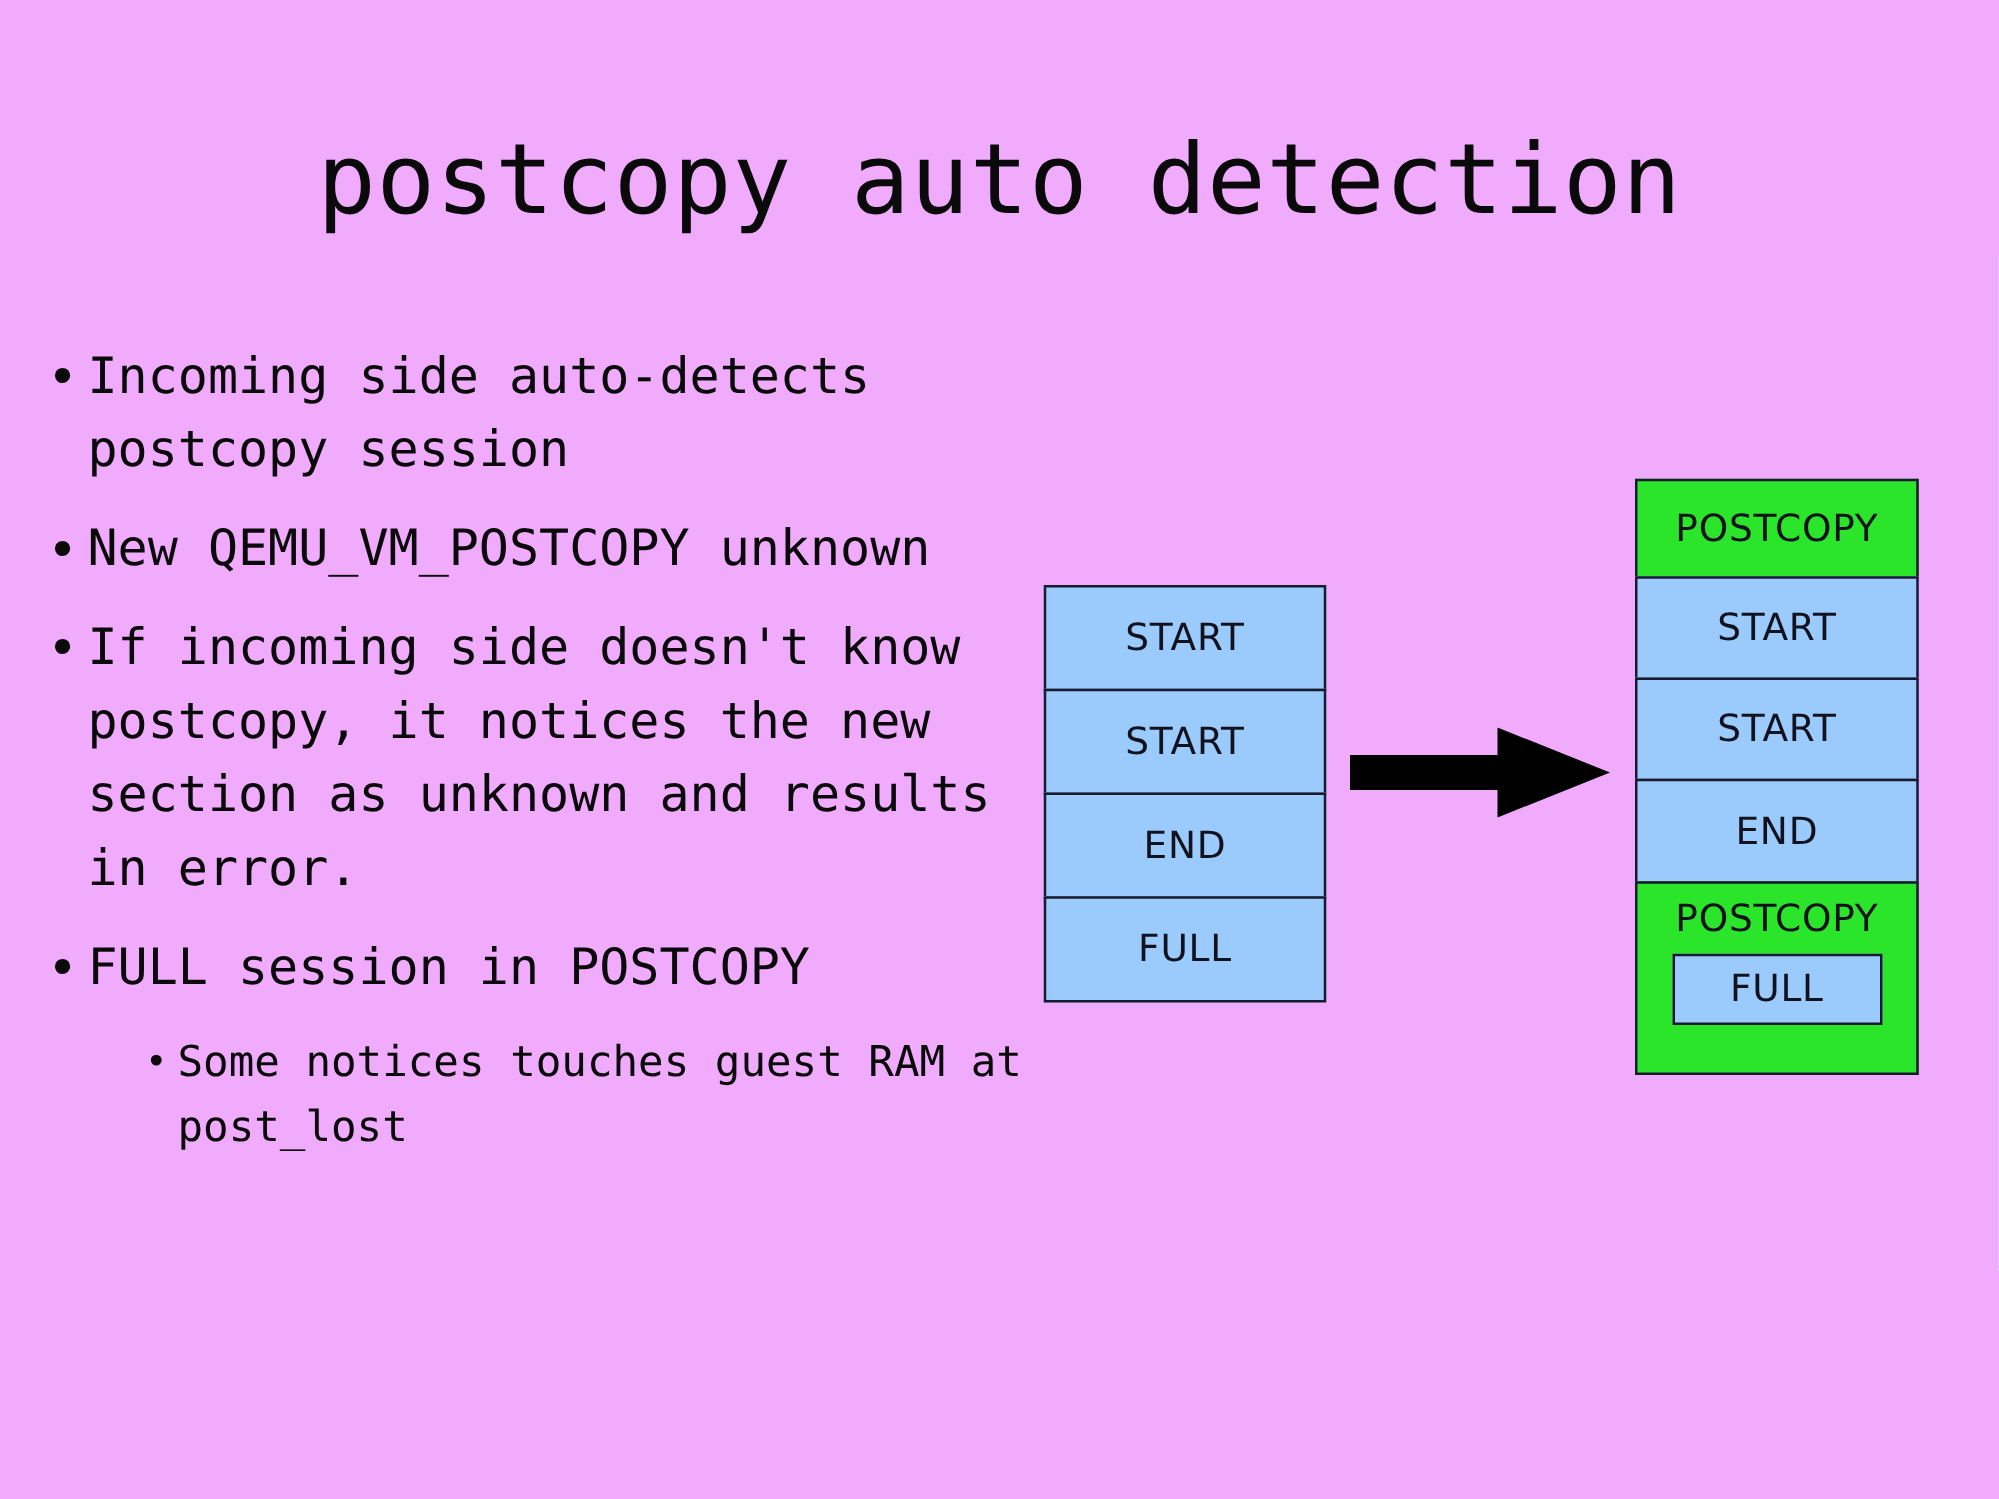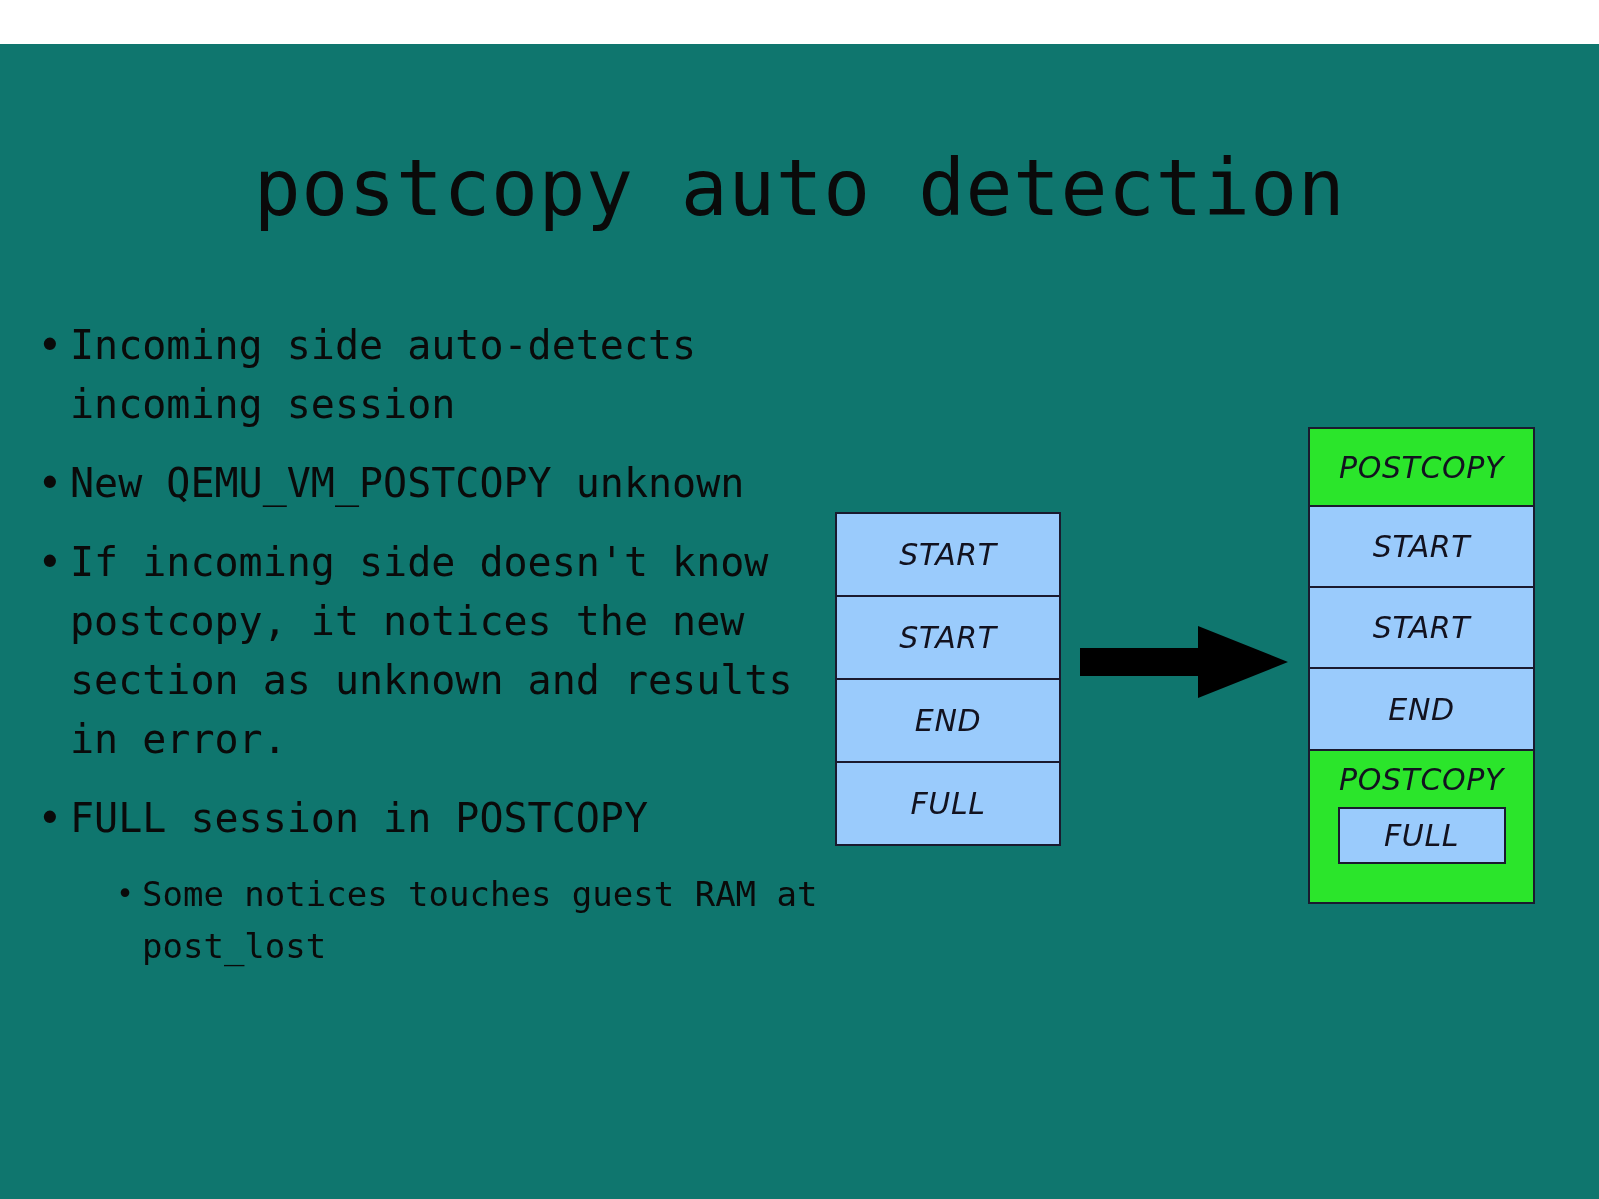--- a/index.html
+++ b/index.html
@@ -13,22 +13,21 @@
     height: 1199px;
     position: relative;
     overflow: hidden;
     font-family: "DejaVu Sans Mono", "Liberation Mono", monospace;
     color: #000000;
   }
 
   .slide {
     position: absolute;
     inset: 0;
-    background: #0f766e;
-    margin-top: 44px;
+    background: #f0abfc;
   }
 
   
   .slide-title {
     position: absolute;
     left: 0;
     top: 96px;
     width: 1599px;
     text-align: center;
     font-family: "DejaVu Sans Mono", "Liberation Mono", monospace;
@@ -120,21 +119,20 @@
     border: 2px solid #1a1a2e;
     display: flex;
     align-items: center;
     justify-content: center;
     font-family: "DejaVu Sans", "Liberation Sans", sans-serif;
     font-size: 30px;
     letter-spacing: 0.6px;
     color: #12121f;
     white-space: pre;
     margin-top: -2px;
-    font-style: italic;
   }
   .cell:first-child { margin-top: 0; }
 
   .cell.blue  { background: #9ACBFC; }
   .cell.green { background: #2BE52B; }
 
   .cell.h85 { height: 85px; }
   .cell.h80 { height: 80px; }
   .cell.h83 { height: 83px; }
   .cell.h84 { height: 84px; }
@@ -186,21 +184,21 @@
 <body>
 
 <div class="slide">
 
   <div class="slide-title">postcopy auto detection</div>
 
   <div class="body-list">
 
     <div class="bullet level-1">
       <span class="bullet-marker">•</span>
-      <span class="bullet-text">Incoming side auto-detects incoming session</span>
+      <span class="bullet-text">Incoming side auto-detects postcopy session</span>
     </div>
 
     <div class="bullet level-1">
       <span class="bullet-marker">•</span>
       <span class="bullet-text">New QEMU_VM_POSTCOPY unknown</span>
     </div>
 
     <div class="bullet level-1">
       <span class="bullet-marker">•</span>
       <span class="bullet-text">If incoming side doesn't know postcopy, it notices the new section as unknown and results in error.</span>

